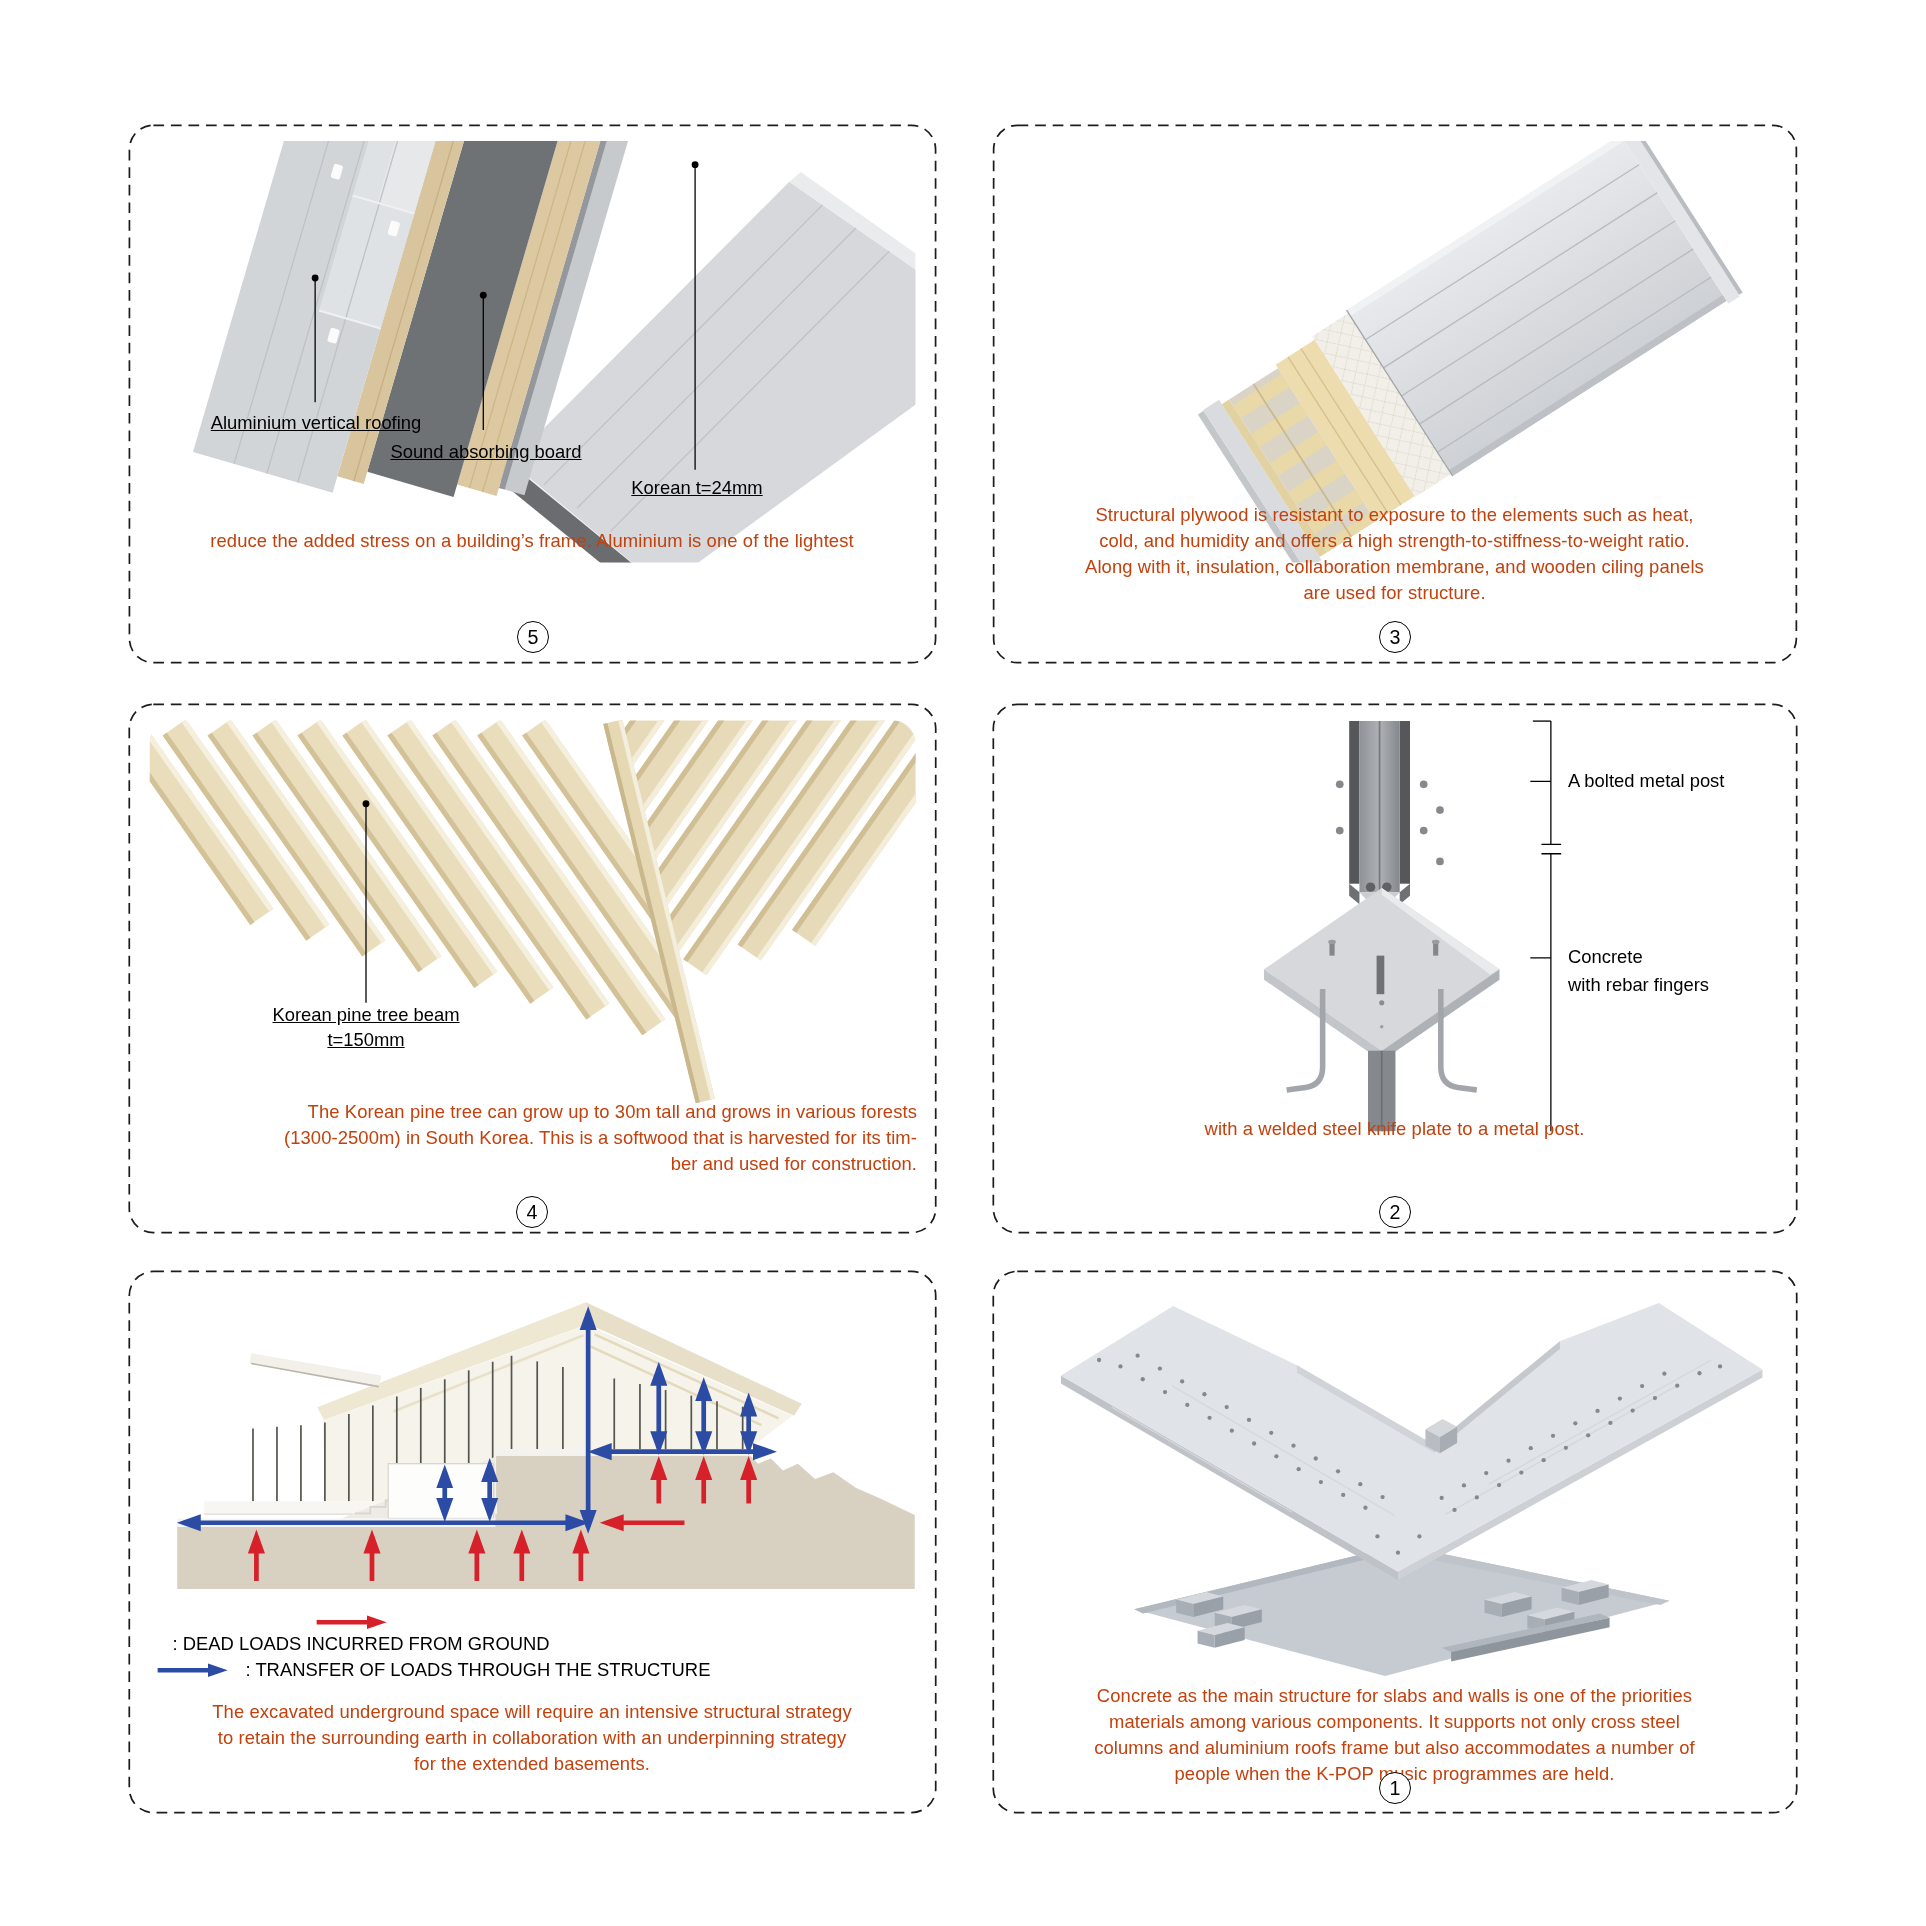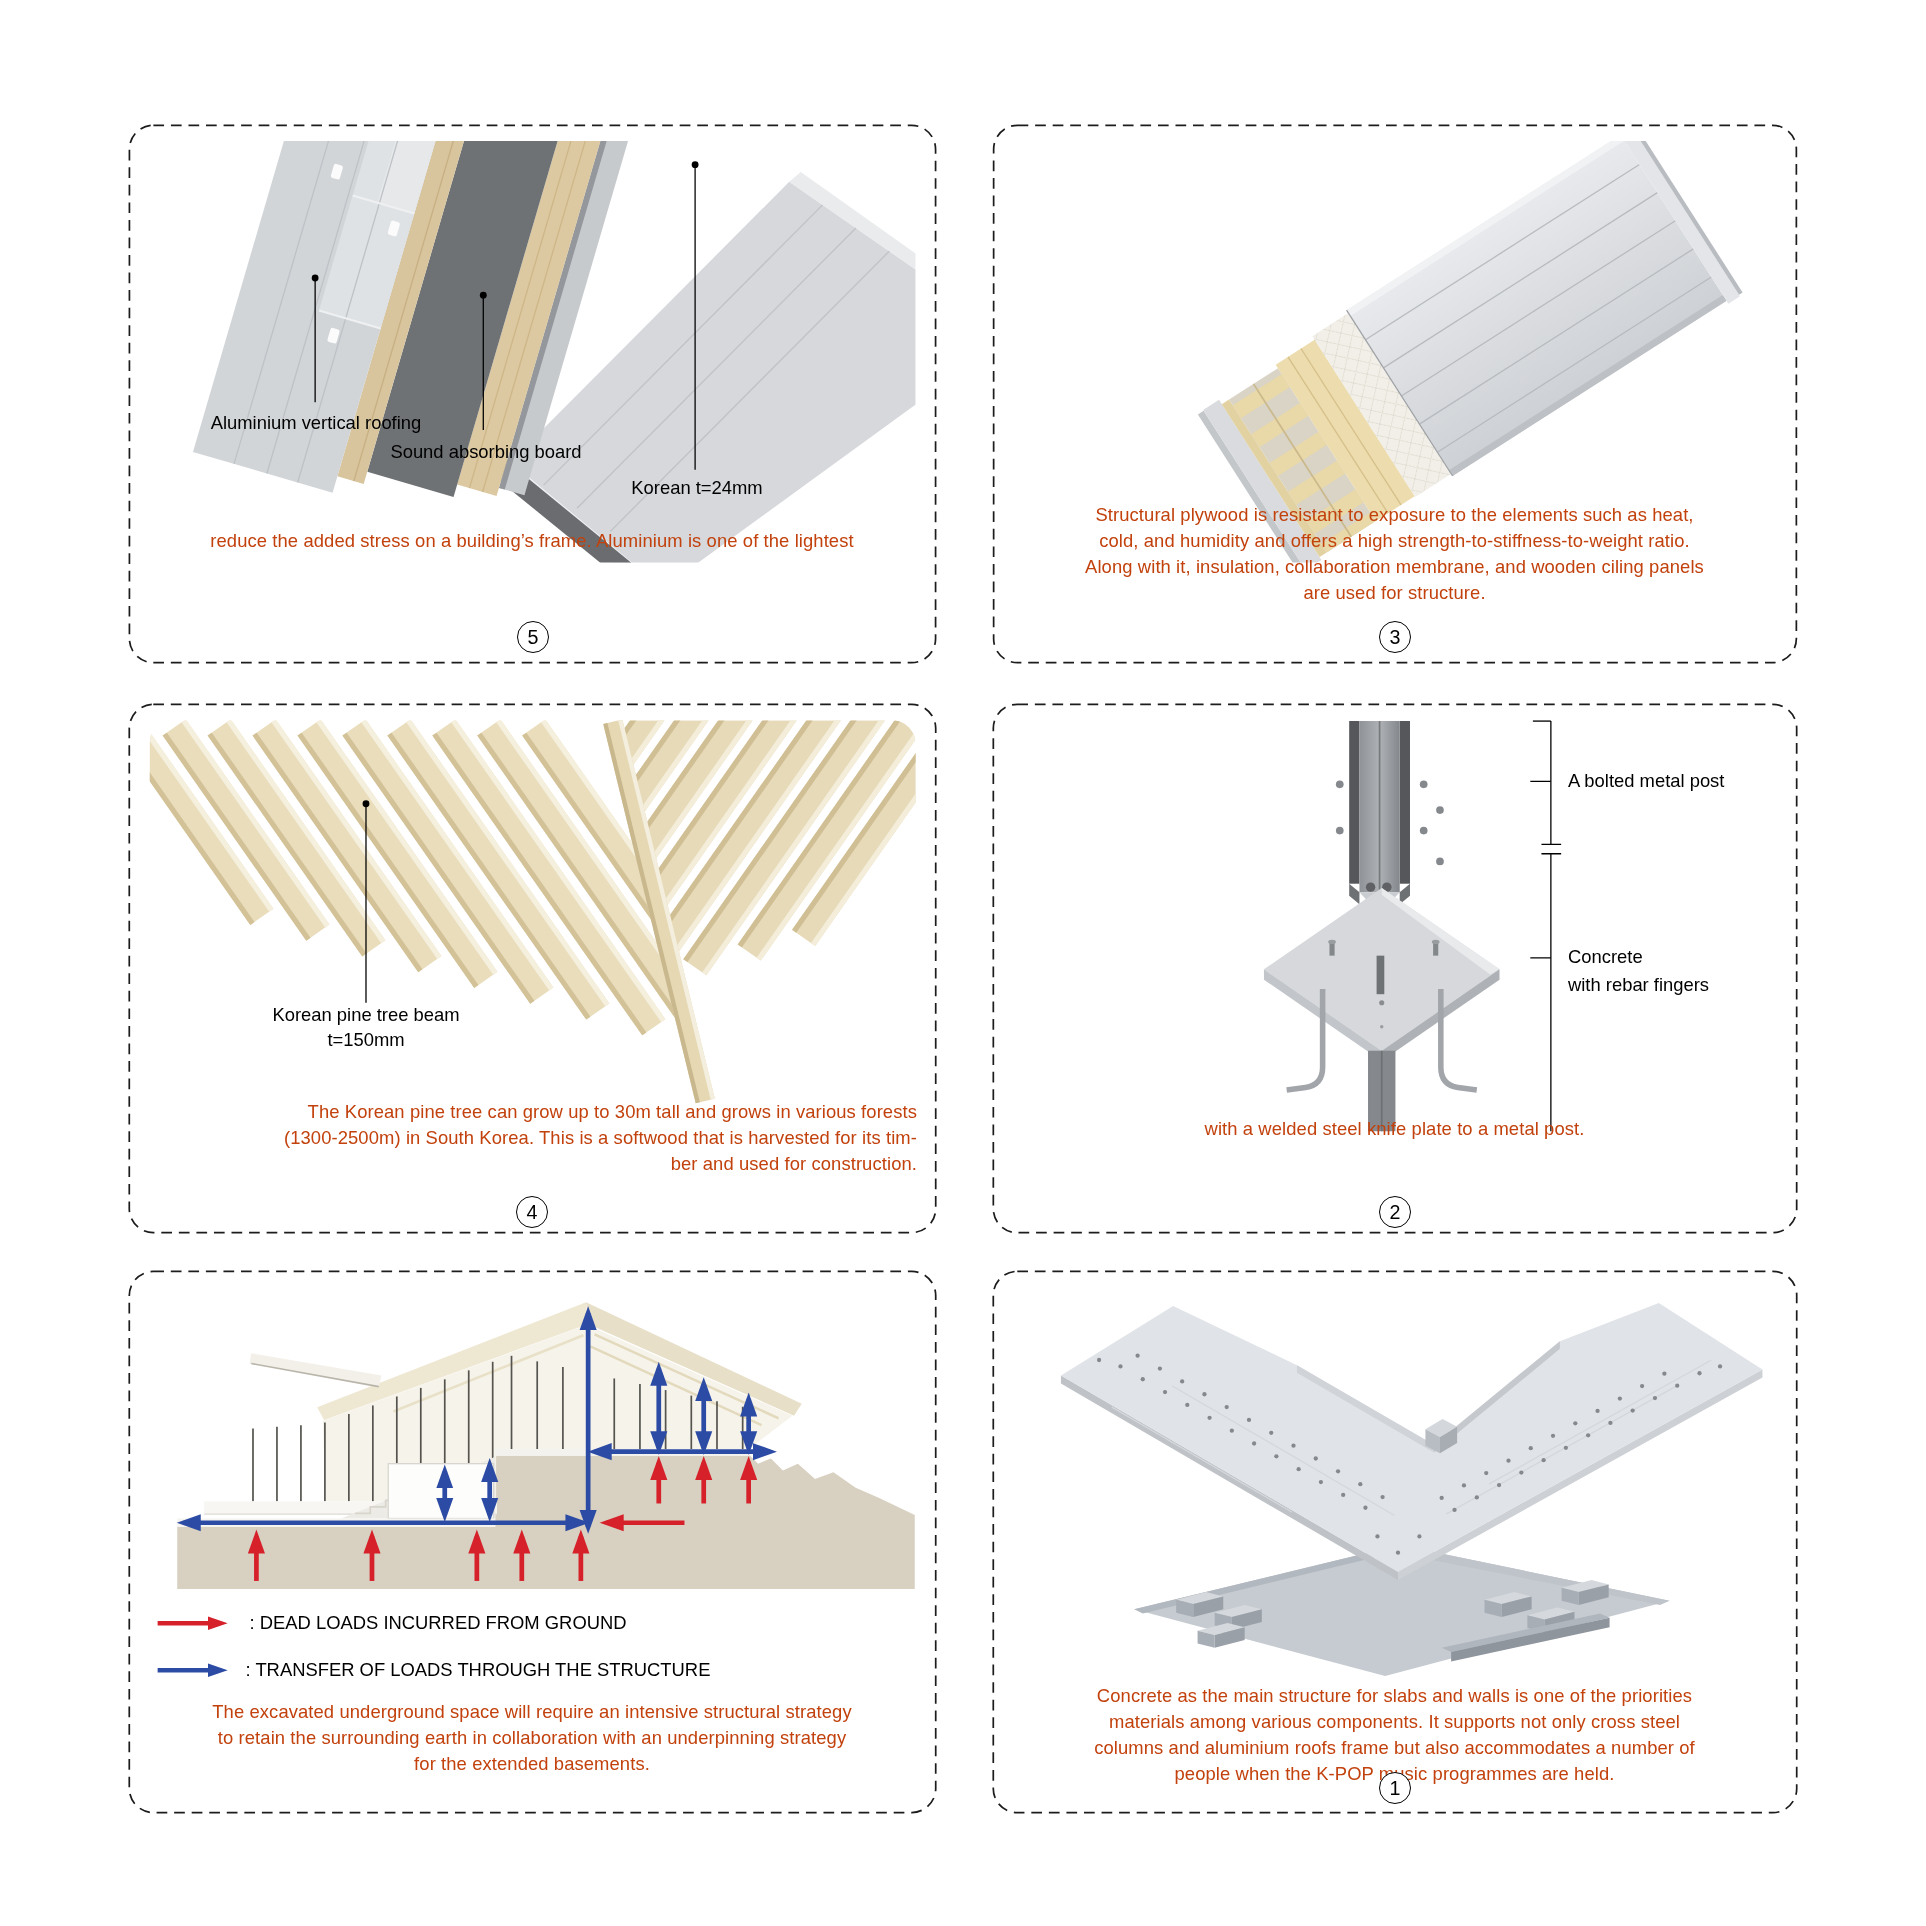--- a/index.html
+++ b/index.html
@@ -11,21 +11,21 @@
   .panel { position:absolute; }
   .pborder { position:absolute; left:0; top:0; pointer-events:none; }
   .illus  { position:absolute; left:0; top:0; }
   .desc {
     position:absolute; text-align:center; font-size:18.4px; line-height:26px;
     color:#c2410c; letter-spacing:0.1px;
   }
   .lbl {
     position:absolute; font-size:18.4px; line-height:20.5px; white-space:nowrap; color:#000;
   }
-  .lbl.center { transform:translateX(-50%); text-align:center; }
+  .lbl.center { transform:translateX(-50%); text-align:center;text-decoration:underline; }
   .num {
     position:absolute; width:32px; height:32px; border:1.7px solid #000; border-radius:50%;
     display:flex; align-items:center; justify-content:center; font-size:19.7px; background:#fff;
   }
   .legend-row { position:absolute; display:flex; align-items:center; }
   .legend-text { font-size:18.4px; white-space:nowrap; }
 </style>
 </head>
 <body>
 
@@ -454,21 +454,21 @@
       <line x1="815" y1="726" x2="815" y2="622" marker-end="url(#mR)"></line>
       <line x1="920" y1="726" x2="920" y2="622" marker-end="url(#mR)"></line>
       <line x1="1058" y1="726" x2="1058" y2="622" marker-end="url(#mR)"></line>
       <line x1="1300" y1="590" x2="1118" y2="590" marker-end="url(#mR)"></line>
       <line x1="1240" y1="545" x2="1240" y2="450" marker-end="url(#mR)"></line>
       <line x1="1345" y1="545" x2="1345" y2="450" marker-end="url(#mR)"></line>
       <line x1="1450" y1="545" x2="1450" y2="450" marker-end="url(#mR)"></line>
     </g>
   </svg>
 
-  <div class="legend-row" style="left:26.5px; top:342px;">
+  <div class="legend-row" style="left:26.5px; top:342px;flex-direction:column;">
     <svg width="77" height="20.5" viewBox="0 0 180 48">
       <line x1="6" y1="24" x2="128" y2="24" stroke-width="11" stroke="#d6202a"></line>
       <polygon points="124,8 124,40 170,24" fill="#d6202a"></polygon>
     </svg>
     <div class="legend-text" style="margin-left:18px;">: DEAD LOADS INCURRED FROM GROUND</div>
   </div>
   <div class="legend-row" style="left:26.5px; top:389px;">
     <svg width="77" height="20.5" viewBox="0 0 180 48">
       <line x1="6" y1="24" x2="128" y2="24" stroke-width="11" stroke="#2c4ba4"></line>
       <polygon points="124,8 124,40 170,24" fill="#2c4ba4"></polygon>

